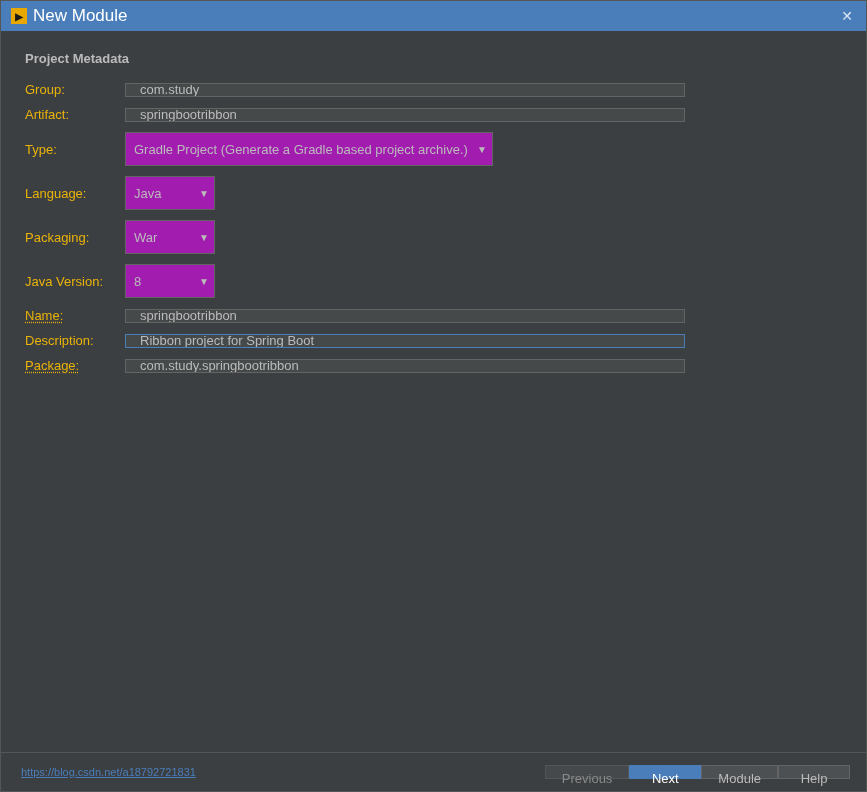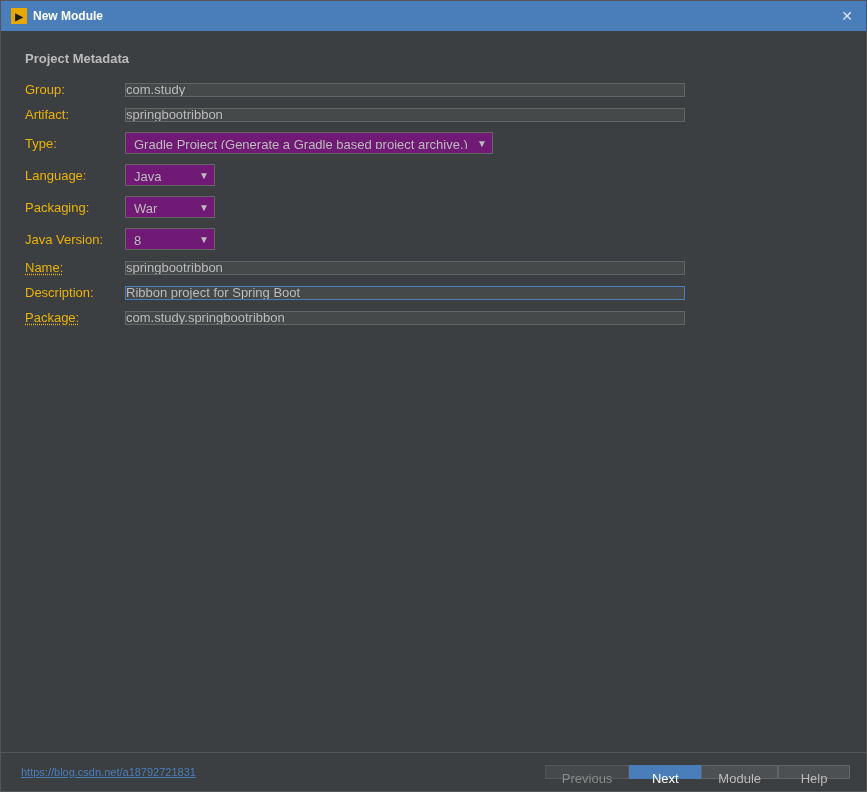--- a/index.html
+++ b/index.html
@@ -43,22 +43,22 @@
       background: #e8a800;
       display: flex;
       align-items: center;
       justify-content: center;
       font-size: 10px;
       font-weight: bold;
       color: #1a1a1a;
     }
     .title-text {
       color: #ffffff;
-      font-size: 12px;
-      font-weight: bold;
+      font-size: 17px;
+      font-weight: normal;
     }
     .close-btn {
       width: 18px;
       height: 18px;
       background: none;
       border: none;
       color: #ffffff;
       cursor: pointer;
       font-size: 14px;
       display: flex;
@@ -93,40 +93,40 @@
       text-decoration: underline;
       text-underline-offset: 2px;
       text-decoration-style: dotted;
     }
     .form-input {
       flex: 1;
       max-width: 560px;
       background: #45494a;
       border: 1px solid #646464;
       color: #bbbbbb;
-      padding: 4px 0;
+      padding: 4px 14px;
       font-size: 13px;
       height: 14px;
       outline: none;
     }
     .form-input.active-border {
       border: 1px solid #4a7ebb;
     }
     .form-select-wrapper {
       position: relative;
       display: inline-flex;
       align-items: center;
     }
     .form-select {
-      background: #701a75;
+      background: #a21caf;
       border: 1px solid #646464;
       color: #bbbbbb;
       padding: 4px 24px 4px 8px;
       font-size: 13px;
-      height: 22px;
+      height: 34px;
       outline: none;
       appearance: none;
       -webkit-appearance: none;
       cursor: pointer;
       min-width: 300px;
     }
     .form-select-small {
       min-width: 90px;
     }
     .select-arrow {

